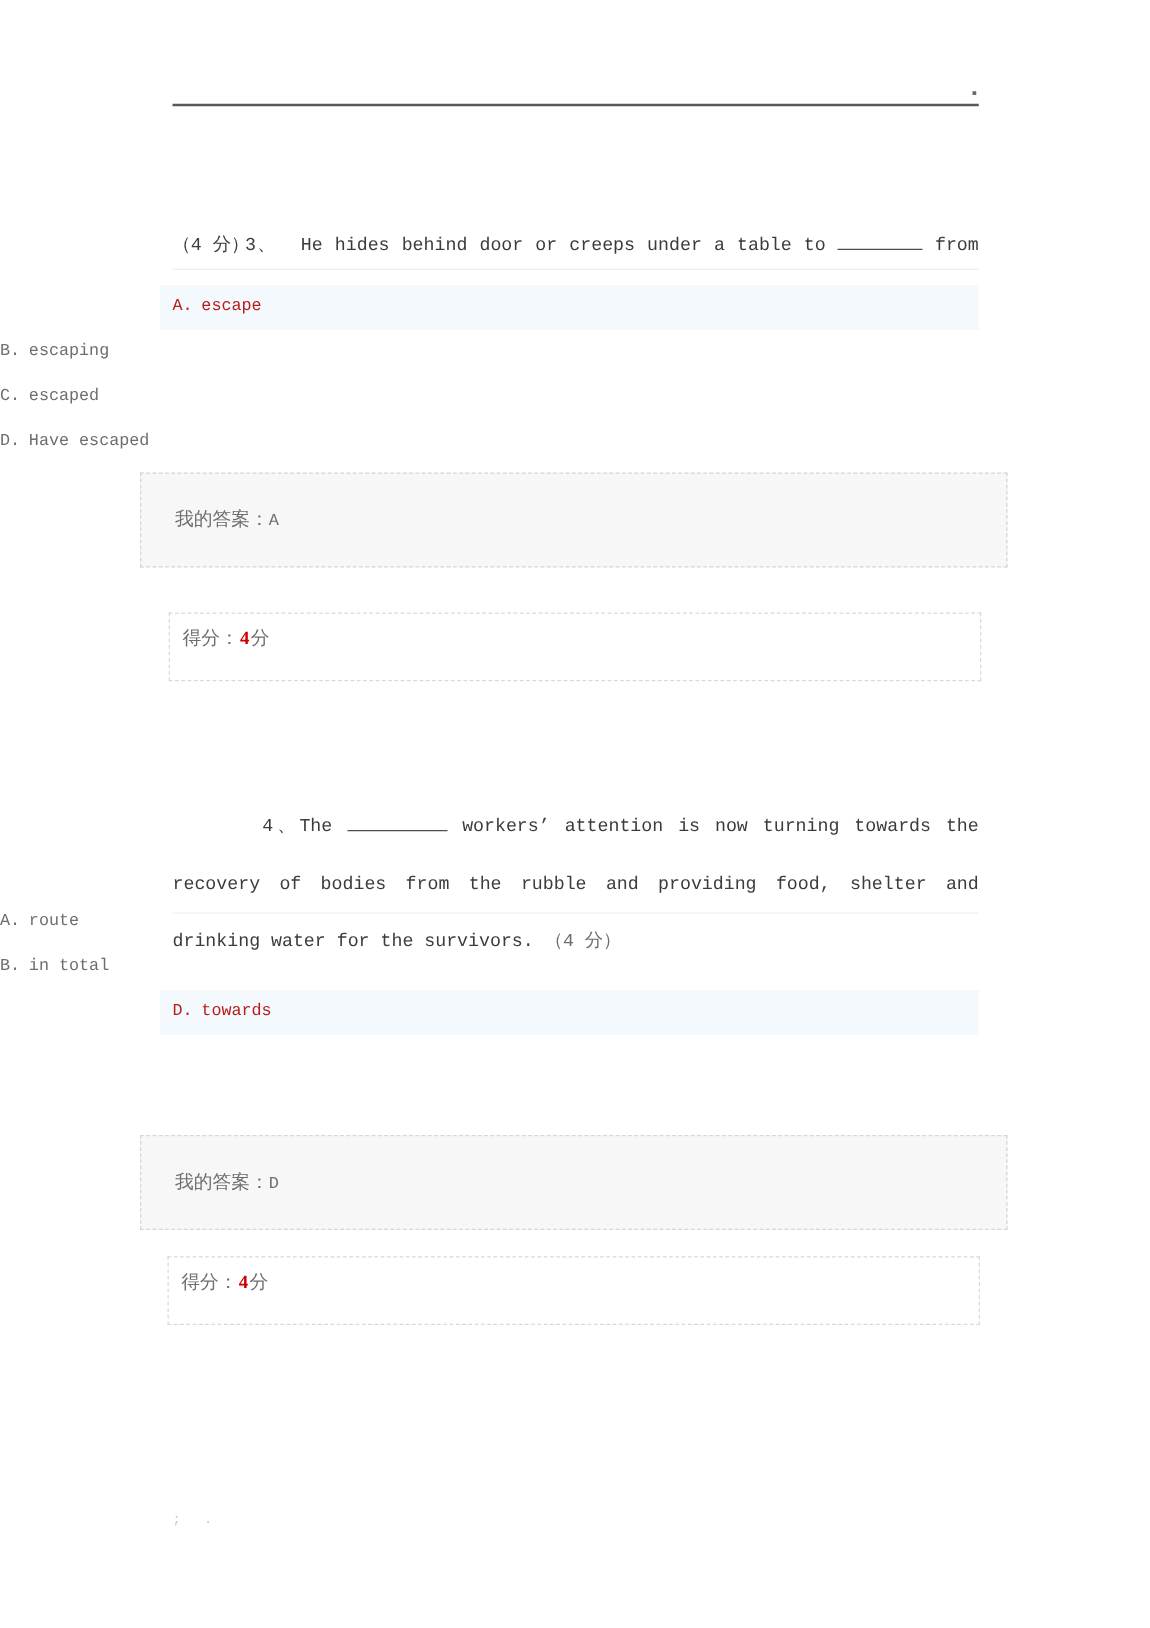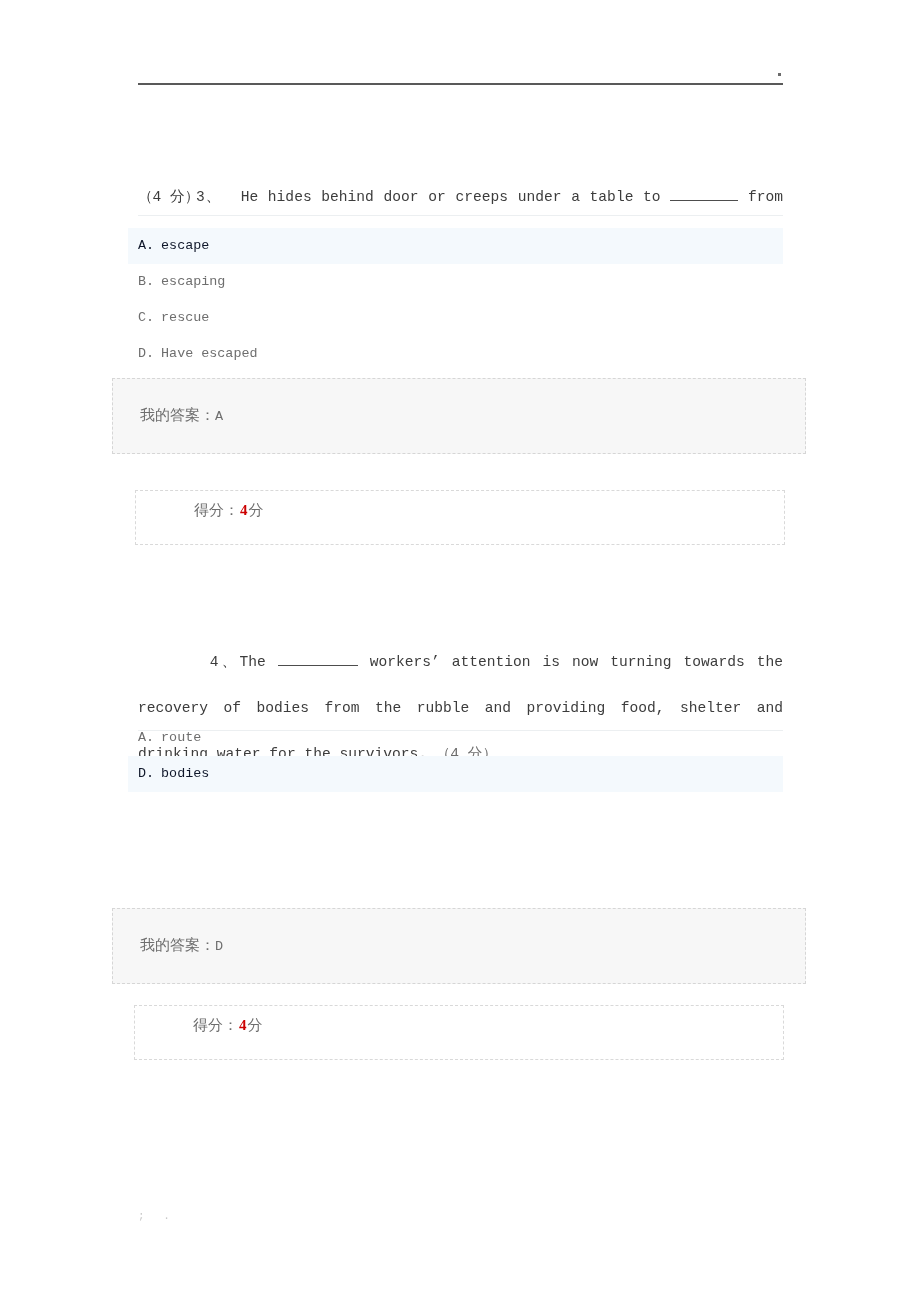--- a/index.html
+++ b/index.html
@@ -93,26 +93,25 @@
     left: 0;
     width: 920px;
   }
   .option {
     position: relative;
     height: 36px;
     line-height: 36px;
     font-family: "Liberation Mono", "DejaVu Sans Mono", monospace;
     font-size: 13.4px;
     color: #6e6e6e;
-    padding-left: 138px;
     box-sizing: border-box;
   }
   .option .olabel { margin-right: 7px; }
   .option.selected {
-    color: #0f172a;
+    color: #b91c1c;
     background: #f4f9fd;
     margin-left: 128px;
     margin-right: 137px;
     padding-left: 10px;
     width: 655px;
   }
 
   
   .answer-box {
     position: absolute;
@@ -148,21 +147,20 @@
     border: 1px dashed #d9d9d9;
   }
   .score-text {
     position: absolute;
     left: 10px;
     top: 10px;
     font-family: "Liberation Serif", "DejaVu Serif", serif;
     font-size: 15px;
     color: #6e6e6e;
     white-space: nowrap;
-    margin-left: 48px;
   }
   .score-text .num {
     color: #cc0000;
     font-weight: bold;
     padding: 0 1px;
   }
 </style>
 </head>
 <body>
 
@@ -182,21 +180,21 @@
     <div class="q-divider" style="top:215px;"></div>
 
     <div class="options" style="top:228px;">
       <div class="option selected">
         <span class="olabel">A.</span><span>escape</span>
       </div>
       <div class="option">
         <span class="olabel">B.</span><span>escaping</span>
       </div>
       <div class="option">
-        <span class="olabel">C.</span><span>rescue</span>
+        <span class="olabel">C.</span><span>escaped</span>
       </div>
       <div class="option">
         <span class="olabel">D.</span><span>Have escaped</span>
       </div>
     </div>
 
     <div class="answer-box" style="top:378px;">
       <div class="answer-text">
         <span>我的答案：</span><span class="val">A</span>
       </div>
@@ -215,22 +213,25 @@
     <div class="q-stem" style="top:593px;">
       <span>4、</span><span>The </span><span class="blank" style="width:80px;"></span><span> workers’ attention is now turning towards the recovery of bodies from the rubble and providing food, shelter and drinking water for the survivors. </span><span class="pts">（4 分）</span>
     </div>
 
     <div class="q-divider" style="top:730px;"></div>
 
     <div class="options" style="top:720px;">
       <div class="option">
         <span class="olabel">A.</span><span>route</span>
       </div>
+      <div class="option">
+        <span class="olabel">B.</span><span>in total</span>
+      </div>
       <div class="option selected">
-        <span class="olabel">D.</span><span>bodies</span>
+        <span class="olabel">D.</span><span>towards</span>
       </div>
     </div>
 
     <div class="answer-box" style="top:908px;">
       <div class="answer-text">
         <span>我的答案：</span><span class="val">D</span>
       </div>
     </div>
 
     <div class="score-box" style="left:134px; top:1005px;">

